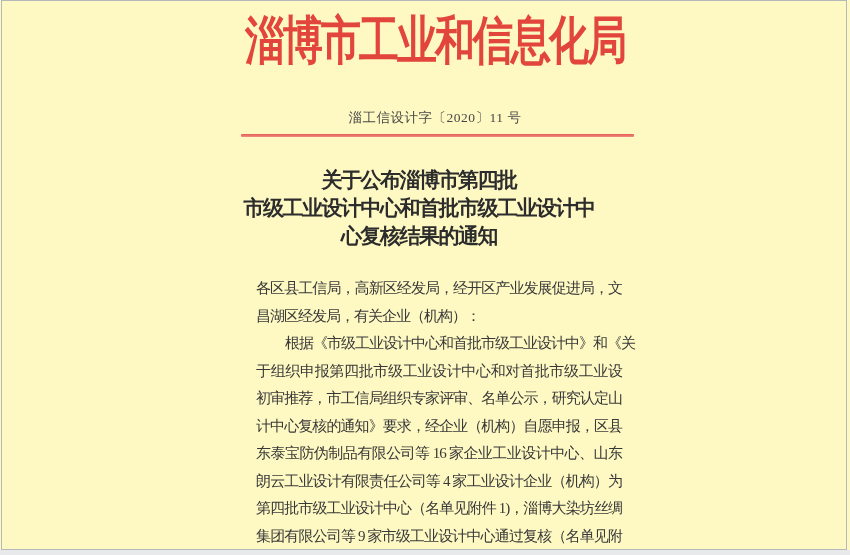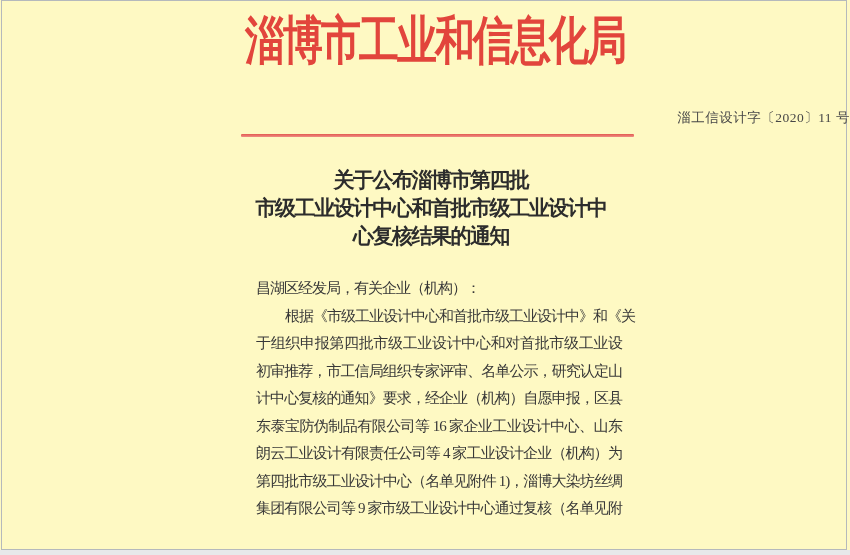--- a/index.html
+++ b/index.html
@@ -50,37 +50,37 @@
     display: inline-block;
     transform: scaleY(1.3);
     transform-origin: 50% 0;
     white-space: nowrap;
   }
   .doc-number {
     position: absolute;
     left: 20px;
     top: 109px;
     width: 830px;
-    text-align: right;
+    text-align: center;
     font-size: 13.5px;
     letter-spacing: 0.5px;
     color: #474747;
   }
   .red-rule {
     position: absolute;
     left: 241px;
     top: 134px;
     width: 393px;
     height: 3px;
     background: linear-gradient(180deg, #e25a50 0%, #ef8d85 100%);
     border-radius: 1px;
   }
   .title-block {
     position: absolute;
-    left: 16px;
+    left: 4px;
     top: 166px;
     width: 830px;
     text-align: center;
     font-family: "Liberation Sans", "DejaVu Sans", sans-serif;
     font-weight: bold;
     font-size: 21px;
     letter-spacing: -1.5px;
     line-height: 28px;
     color: #2c2c2c;
   }
@@ -123,20 +123,21 @@
 
   <div class="red-rule"></div>
 
   <div class="title-block">
     <div class="title-line">关于公布淄博市第四批</div>
     <div class="title-line">市级工业设计中心和首批市级工业设计中</div>
     <div class="title-line">心复核结果的通知</div>
   </div>
 
   <div class="body-block">
+    <div class="body-line">各区县工信局，高新区经发局，经开区产业发展促进局，文</div>
     <div class="body-line left">昌湖区经发局，有关企业（机构）：</div>
     <div class="body-line indent">根据《市级工业设计中心和首批市级工业设计中》和《关</div>
     <div class="body-line">于组织申报第四批市级工业设计中心和对首批市级工业设</div>
     <div class="body-line">初审推荐，市工信局组织专家评审、名单公示，研究认定山</div>
     <div class="body-line">计中心复核的通知》要求，经企业（机构）自愿申报，区县</div>
     <div class="body-line">东泰宝防伪制品有限公司等 16 家企业工业设计中心、山东</div>
     <div class="body-line">朗云工业设计有限责任公司等 4 家工业设计企业（机构）为</div>
     <div class="body-line">第四批市级工业设计中心（名单见附件 1)，淄博大染坊丝绸</div>
     <div class="body-line">集团有限公司等 9 家市级工业设计中心通过复核（名单见附</div>
   </div>

